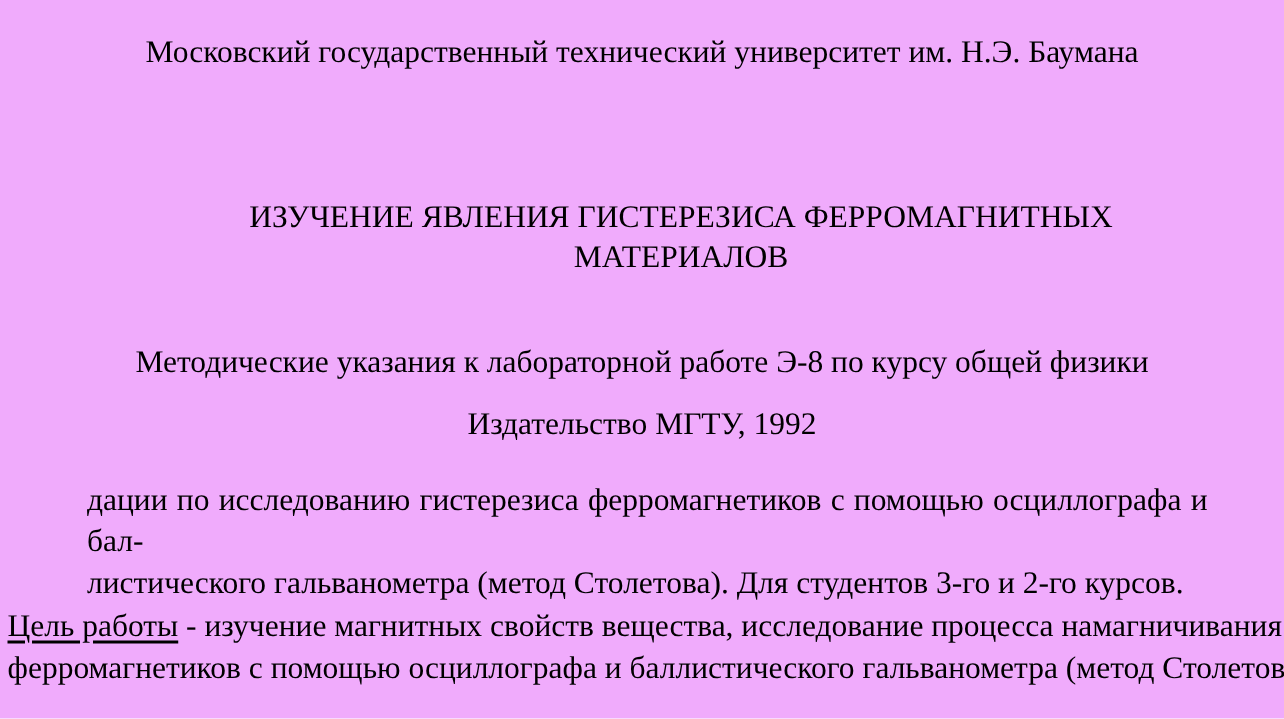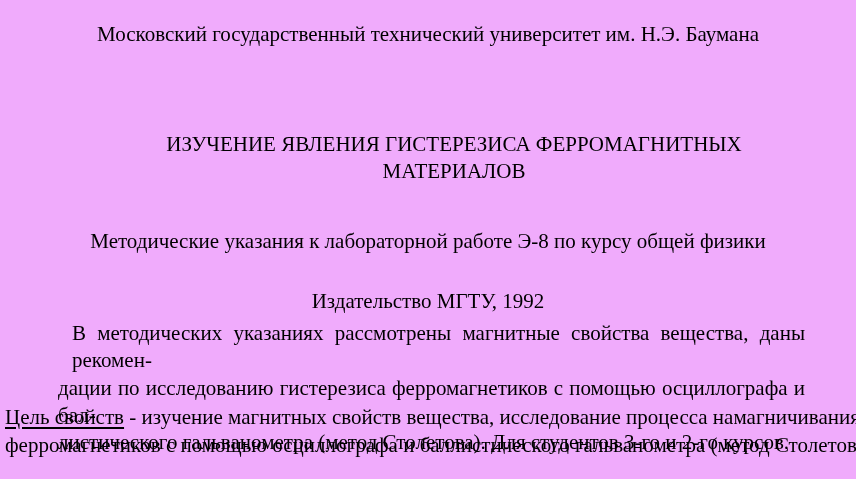--- a/index.html
+++ b/index.html
@@ -22,21 +22,21 @@
     left: 0;
     width: 856px;
     text-align: center;
     line-height: 27px;
     white-space: nowrap;
   }
   .university { top: 21px; }
   .authors    { top: 63px; }
   .title      { top: 131px; white-space: normal; line-height: 27px; padding-left: 26px; }
   .subtitle   { top: 228px; }
-  .imprint    { top: 288px; text-align: center; }
+  .imprint    { top: 269px; text-align: center; }
 
   .abstract {
     position: absolute;
     left: 58px;
     top: 320px;
     width: 747px;
     line-height: 27.3px;
   }
   .abstract .line {
     white-space: normal;
@@ -73,23 +73,22 @@
   <div class="center-line title">
     <div>ИЗУЧЕНИЕ ЯВЛЕНИЯ ГИСТЕРЕЗИСА ФЕРРОМАГНИТНЫХ</div>
     <div>МАТЕРИАЛОВ</div>
   </div>
 
   <div class="center-line subtitle">Методические указания к лабораторной работе Э-8 по курсу общей физики</div>
 
   <div class="center-line imprint">Издательство МГТУ, 1992</div>
 
   <div class="abstract">
-    <div class="line just indent">В методических указаниях рассмотрены магнитные свойства вещества, даны рекомен-</div>
     <div class="line just">дации по исследованию гистерезиса ферромагнетиков с помощью осциллографа и бал-</div>
     <div class="line">листического гальванометра (метод Столетова). Для студентов 3-го и 2-го курсов.</div>
   </div>
 
   <div class="goal">
-    <div><span class="underline">Цель свойств</span><span> - изучение магнитных свойств вещества, исследование процесса намагничивания</span></div>
+    <div><span class="underline">Цель работы</span><span> - изучение магнитных свойств вещества, исследование процесса намагничивания</span></div>
     <div>ферромагнетиков с помощью осциллографа и баллистического гальванометра (метод Столетова).</div>
   </div>
 
 </div>
 
 </body></html>

